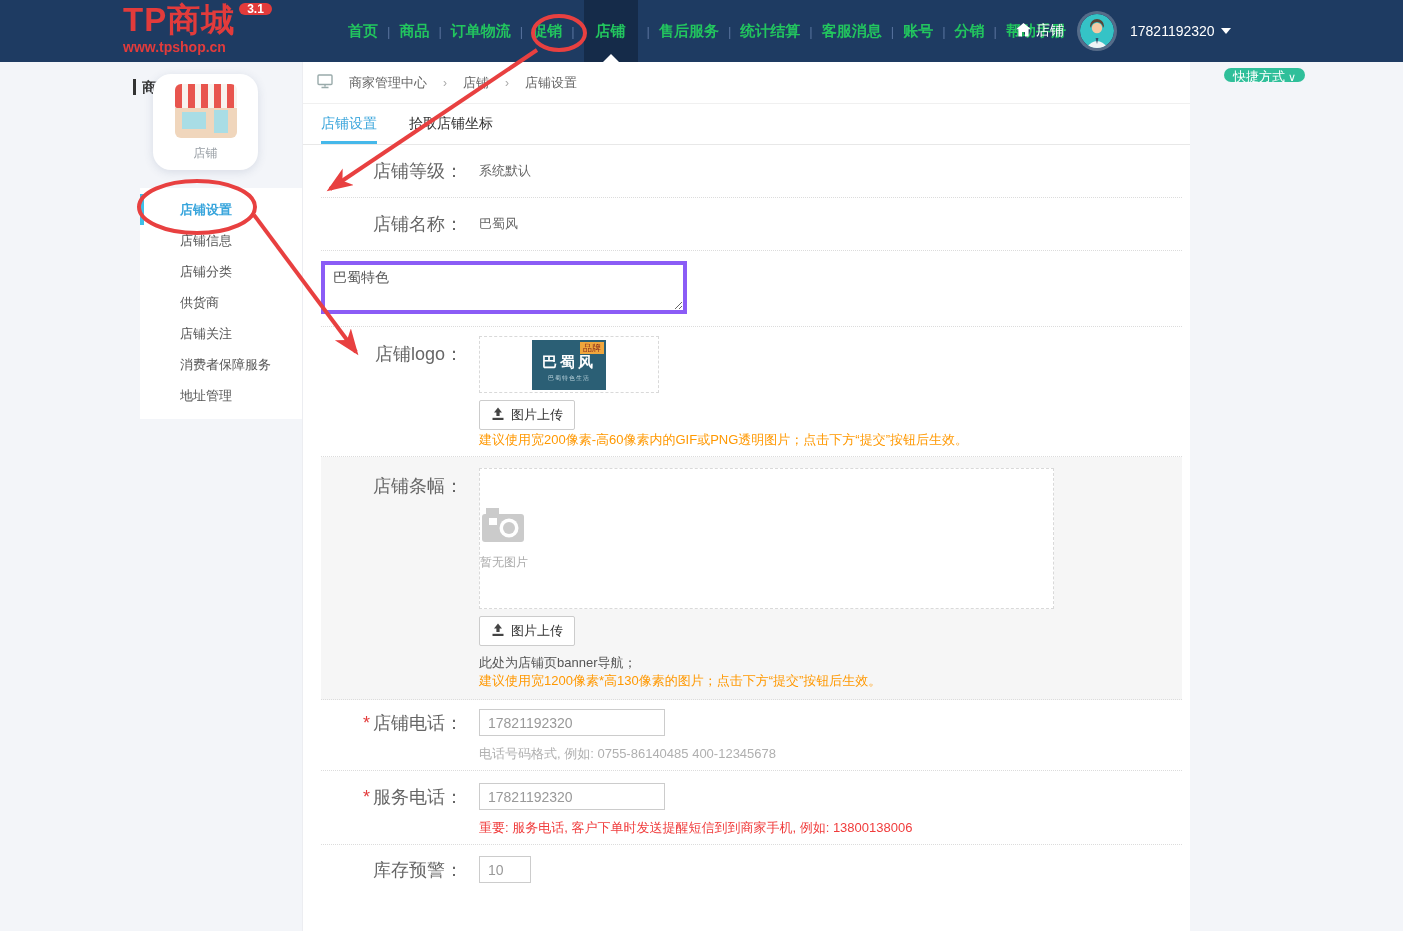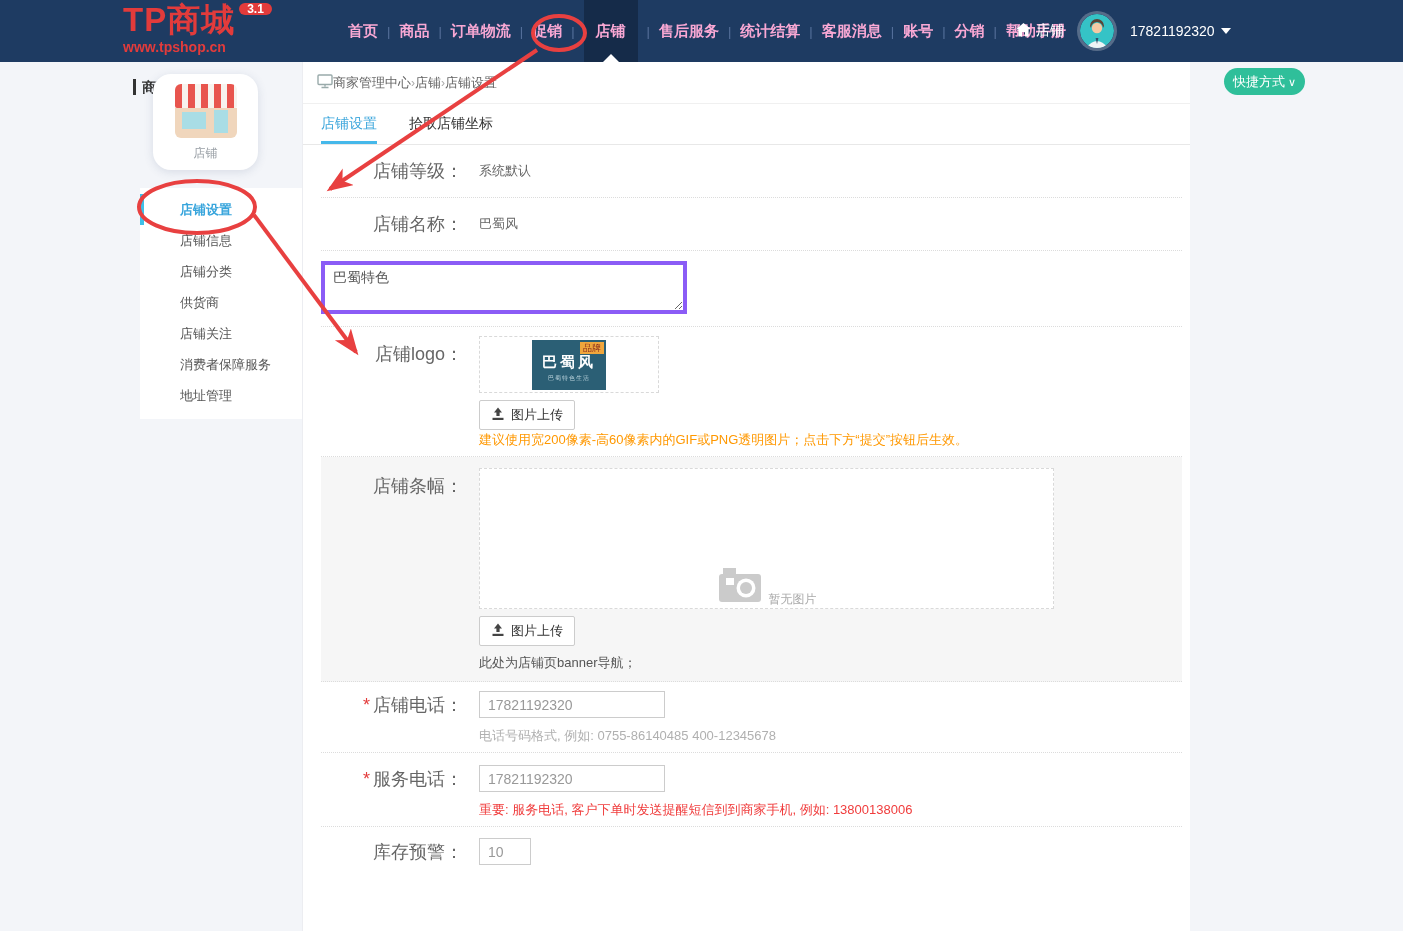--- a/index.html
+++ b/index.html
@@ -12,32 +12,32 @@
 
   
   .navbar { position:absolute; left:0; top:0; width:1403px; height:62px; background:#1e3b62; z-index:5; }
   .brand { position:absolute; left:123px; top:3px; color:#e23b3b; line-height:1; }
   .brand-title { font-size:33px; font-weight:bold; letter-spacing:1px; display:inline-block; }
   .brand-badge { display:inline-block; background:#e23b3b; color:#fff; font-size:12px; font-weight:bold;
     border-radius:8px; padding:0 8px; vertical-align:top; margin-left:4px; margin-top:0px; }
   .brand-url { font-size:14px; font-weight:bold; margin-top:4px; }
   .nav-menu { position:absolute; left:348px; top:0; height:62px; line-height:62px; white-space:nowrap; }
   .nav-sep { color:#56719b; margin:0 9px; font-size:13px; }
-  .nav-item { display:inline-block; color:#f9a8d4; font-size:15px; font-weight:bold; cursor:pointer; height:62px; line-height:62px; }
+  .nav-item { display:inline-block; color:#22c55e; font-size:15px; font-weight:bold; cursor:pointer; height:62px; line-height:62px; }
   .nav-item.active { background:#152b49; padding:0 12px; position:relative; }
   .nav-item.active::after { content:""; position:absolute; left:50%; bottom:0; margin-left:-8px;
     border-left:8px solid transparent; border-right:8px solid transparent; border-bottom:8px solid #fff; }
   .nav-right { position:absolute; left:1016px; top:0; height:62px; display:flex; align-items:center; gap:10px; color:#fff; }
   .nav-store { display:flex; align-items:center; gap:5px; font-size:14px; cursor:pointer; }
   .avatar { width:34px; height:34px; border-radius:50%; overflow:hidden; box-shadow:0 0 0 3px rgba(255,255,255,.25); cursor:pointer; margin-left:6px; }
   .phone-wrap { display:flex; align-items:center; gap:6px; font-size:14px; cursor:pointer; margin-left:6px; }
   .caret-down { width:0; height:0; border-left:5px solid transparent; border-right:5px solid transparent; border-top:6px solid #fff; display:inline-block; }
 
   
-  .quick-btn { position:absolute; left:1224px; top:68px; width:81px; height:27px; background:#2fbf9a; color:#fff;
+  .quick-btn { position:absolute; left:1224px; top:68px; width:81px; height:14px; background:#2fbf9a; color:#fff;
     border:none; border-radius:14px; font-size:13px; cursor:pointer; font-family:inherit; }
   .quick-btn .chev { font-size:11px; margin-left:3px; }
 
   
   .sidebar-heading { position:absolute; left:133px; top:79px; z-index:1; font-size:14px; font-weight:bold; color:#333;
     border-left:3px solid #333; padding-left:6px; line-height:16px; }
   .logo-card { position:absolute; left:153px; top:74px; width:105px; height:96px; background:#fff; border-radius:18px;
     box-shadow:0 2px 10px rgba(60,80,120,.15); z-index:2; text-align:center; padding-top:10px; }
   .store-icon { width:62px; height:54px; margin:0 auto; }
   .store-awning { height:24px; border-radius:6px 6px 2px 2px;
@@ -46,21 +46,21 @@
   .store-win1 { position:absolute; left:7px; top:4px; width:24px; height:17px; background:#a9dde5; }
   .store-win2 { position:absolute; right:9px; top:2px; width:14px; height:23px; background:#a9dde5; }
   .logo-card-caption { font-size:12px; color:#9aa0a6; margin-top:7px; }
   .side-menu { position:absolute; left:140px; top:188px; width:162px; background:#fff; padding:6px 0 8px 0; z-index:1; }
   .side-item { height:31px; line-height:31px; font-size:13px; color:#555; padding-left:36px; cursor:pointer; border-left:4px solid transparent; }
   .side-item.active { color:#38a5dc; border-left:4px solid #3fc0e8; font-weight:bold; }
 
   
   .main-panel { position:absolute; left:302px; top:62px; width:888px; height:869px; background:#fff; border-left:1px solid #ecedf1; }
   .breadcrumb { height:42px; display:flex; align-items:center; padding-left:14px; font-size:13px; color:#666;
-    border-bottom:1px solid #f0f0f0; gap:0; }
+    border-bottom:1px solid #f0f0f0; gap:16px; }
   .crumb-link { cursor:pointer; }
   .crumb-sep { color:#aaa; font-size:12px; }
   .tabs { height:41px; border-bottom:1px solid #e8e8e8; padding-left:18px; display:flex; gap:32px; }
   .tab { font-size:14px; color:#333; line-height:38px; cursor:pointer; border-bottom:3px solid transparent; }
   .tab.active { color:#3ea7dc; border-bottom:3px solid #45b8ea; }
 
   
   .form { margin-left:18px; margin-right:8px; }
   .form-row { display:flex; border-bottom:1px dotted #dcdcdc; padding:12px 0; }
   .form-label { width:158px; flex-shrink:0; text-align:right; padding-right:16px; font-size:18px; color:#666; line-height:28px; }
@@ -74,22 +74,22 @@
   .hint-orange { color:#ff9800; margin-top:2px; }
   .hint-red { color:#f03c3c; }
   .logo-preview { width:180px; height:57px; border:1px dashed #d9d9d9; background:#fff; display:flex; align-items:center; justify-content:center; cursor:pointer; }
   .shop-logo { width:74px; height:50px; background:#2b5f75; position:relative; text-align:center; cursor:pointer; }
   .shop-logo .badge { position:absolute; top:2px; right:2px; background:#f0a63c; color:#8a2c1e; font-size:9px; line-height:12px; padding:0 3px; }
   .shop-logo .t { color:#fff; font-size:15px; font-weight:bold; letter-spacing:3px; padding-top:13px; }
   .shop-logo .s { color:#bcd4dd; font-size:6px; letter-spacing:1px; margin-top:2px; }
   .upload-btn { display:inline-flex; align-items:center; gap:6px; border:1px solid #ccc; background:#fff; color:#333;
     font-size:13px; padding:5px 11px; margin-top:7px; cursor:pointer; font-family:inherit; border-radius:2px; }
   .row-banner { background:#f6f6f6; }
-  .banner-preview { width:575px; height:141px; border:1px dashed #d9d9d9; background:#fff; display:flex; flex-direction:row;
-    align-items:flex-end; justify-content:center; cursor:pointer; gap:6px; }
+  .banner-preview { width:575px; height:141px; border:1px dashed #d9d9d9; background:#fff; display:flex; flex-direction:column;
+    align-items:flex-start; justify-content:center; cursor:pointer; gap:6px; }
   .noimg-text { font-size:12px; color:#aaa; }
   input.input-text { width:186px; height:27px; border:1px solid #ccc; font-size:14px; color:#999; padding:0 8px; outline:none; font-family:inherit; }
   input.input-small { width:52px; }
 
   
   .annotations { position:absolute; left:0; top:0; width:1403px; height:931px; z-index:60; pointer-events:none; }
 </style>
 </head>
 <body>
 
@@ -231,20 +231,21 @@
           <button class="upload-btn">
             <span>
               <svg width="14" height="14" viewBox="0 0 14 14">
                   <path d="M7 0.5 L11 5.5 H8.6 V9 H5.4 V5.5 H3 Z" fill="#444"></path>
                   <path d="M1.5 10.8 H12.5 V13 H1.5 Z" fill="#444"></path>
                 </svg>
             </span>
             <span>图片上传</span>
           </button>
           <div class="hint hint-dark" style="margin-top:9px;">此处为店铺页banner导航；</div>
+          <div class="hint hint-orange">建议使用宽1200像素*高130像素的图片；点击下方“提交”按钮后生效。</div>
         </div>
       </div>
 
       <div class="form-row" style="padding:9px 0 8px 0;">
         <div class="form-label">
           <span class="req">*</span><span>店铺电话：</span>
         </div>
         <div>
           <input class="input-text" value="17821192320" style="">
           <div class="hint">电话号码格式, 例如: 0755-86140485 400-12345678</div>

